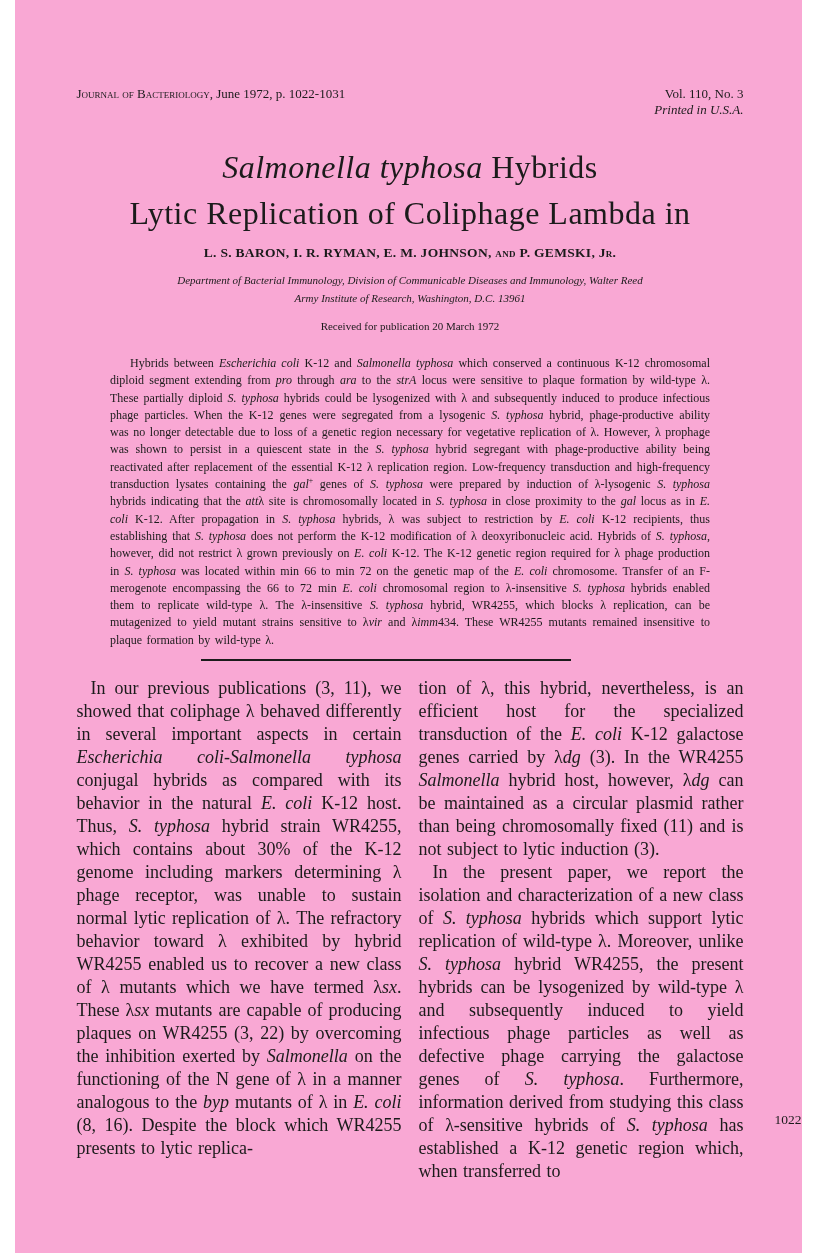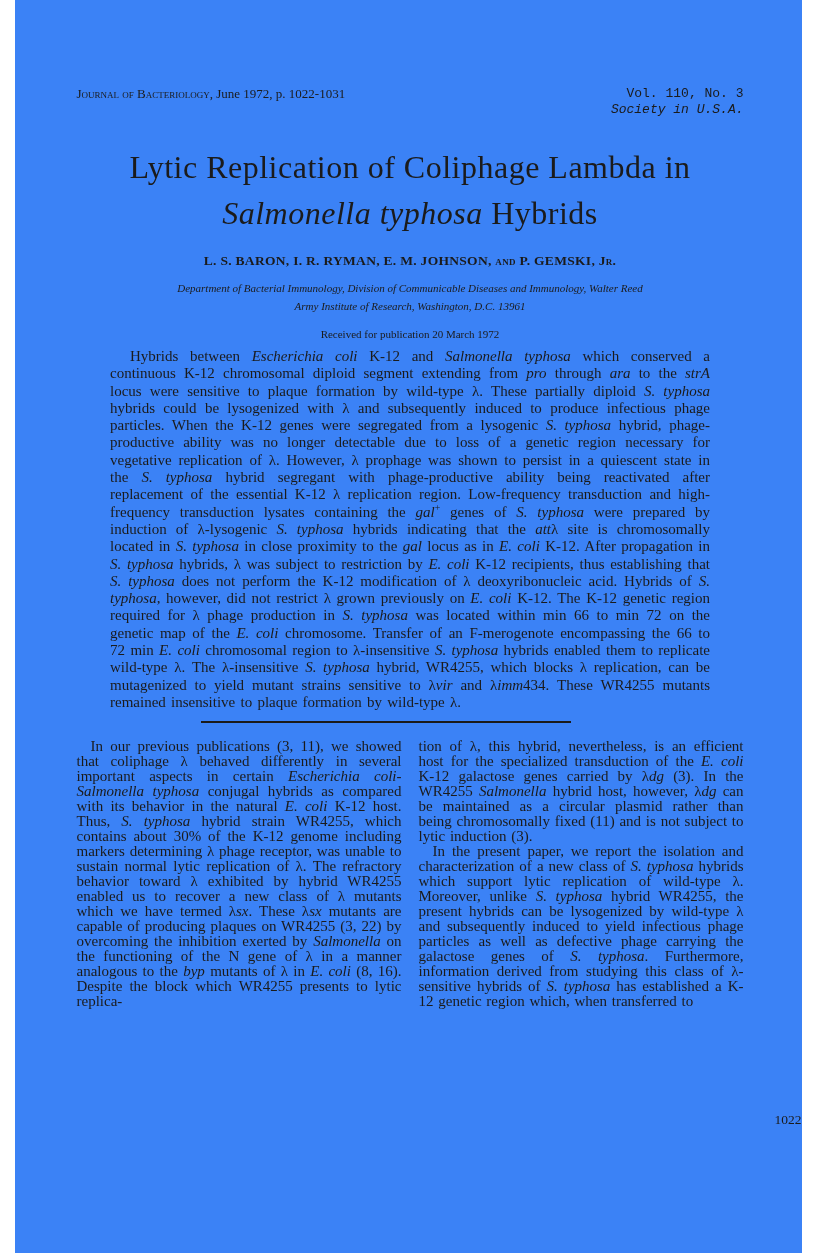--- a/index.html
+++ b/index.html
@@ -1,54 +1,54 @@
 <!DOCTYPE html>
 <html><head>
 <meta charset="utf-8">
 <style>
   html, body { margin: 0; padding: 0; background: #ffffff; }
   .page {
     position: relative;
     width: 787px;
     height: 1253px;
     margin: 0 auto;
-    background: #3b82f6;
+    background: #f9a8d4;
     color: #1b1b1b;
     font-family: "Liberation Serif", "DejaVu Serif", serif;
     box-sizing: border-box;
     padding: 86px 58px 0 62px;
     overflow: hidden;
   }
   .it  { font-style: italic; }
   .sc  { font-variant: small-caps; }
   .sup { vertical-align: super; font-size: 0.65em; line-height: 0; }
 
   
   .hdr {
     display: flex;
     justify-content: space-between;
     font-size: 13px;
     line-height: 16px;
   }
-  .hdr-right { text-align: right; font-family: Liberation Mono, monospace; }
+  .hdr-right { text-align: right; }
   .printed { font-style: italic; }
 
   
   .title {
     margin: 26px 0 0 0;
     font-size: 32px;
     font-weight: normal;
     text-align: center;
     line-height: 46px;
     letter-spacing: 0.5px;
   }
   .title .tline { display: block; }
 
   .authors {
-    margin-top: 17px;
+    margin-top: 9px;
     text-align: center;
     font-size: 13.5px;
     font-weight: bold;
     letter-spacing: 0.3px;
   }
   .affil {
     margin-top: 10px;
     text-align: center;
     font-style: italic;
     font-size: 11px;
@@ -56,42 +56,42 @@
   }
   .received {
     margin-top: 13px;
     text-align: center;
     font-size: 11px;
   }
 
   
   .abstract {
     width: 600px;
-    margin: 8px auto 0 auto;
-    font-size: 15px;
+    margin: 23px auto 0 auto;
+    font-size: 12px;
     line-height: 17.3px;
     text-align: justify;
     text-indent: 20px;
     word-spacing: 1.5px;
   }
 
   .rule {
     width: 370px;
     height: 2px;
     background: #1b1b1b;
     margin: 10px 0 0 124px;
   }
 
   
   .cols {
     display: flex;
     gap: 17px;
     margin-top: 16px;
-    font-size: 15px;
-    line-height: 15px;
+    font-size: 18px;
+    line-height: 23px;
     text-align: justify;
   }
   .col { flex: 1 1 0; min-width: 0; }
   .bp { margin: 0; word-spacing: 1px; }
   .bp.indent { text-indent: 14px; }
 
   .pageno {
     position: absolute;
     top: 1112px;
     left: 0;
@@ -104,27 +104,27 @@
 <body>
 
 <div class="page">
 
   <div class="hdr">
     <div class="hdr-left">
       <div><span class="sc">Journal of Bacteriology</span><span>, June 1972, p. 1022-1031</span></div>
     </div>
     <div class="hdr-right">
       <div>Vol. 110, No. 3</div>
-      <div class="printed">Society in U.S.A.</div>
+      <div class="printed">Printed in U.S.A.</div>
     </div>
   </div>
 
   <h1 class="title">
+    <span class="tline"><span class="it">Salmonella typhosa</span><span> Hybrids</span></span>
     <span class="tline"><span>Lytic Replication of Coliphage Lambda in</span></span>
-    <span class="tline"><span class="it">Salmonella typhosa</span><span> Hybrids</span></span>
   </h1>
 
   <div class="authors"><span>L. S. BARON, I. R. RYMAN, E. M. JOHNSON, </span><span class="sc">and</span><span> P. GEMSKI, </span><span class="sc">Jr.</span></div>
 
   <div class="affil">
     <div>Department of Bacterial Immunology, Division of Communicable Diseases and Immunology, Walter Reed</div>
     <div>Army Institute of Research, Washington, D.C. 13961</div>
   </div>
 
   <div class="received">Received for publication 20 March 1972</div>

